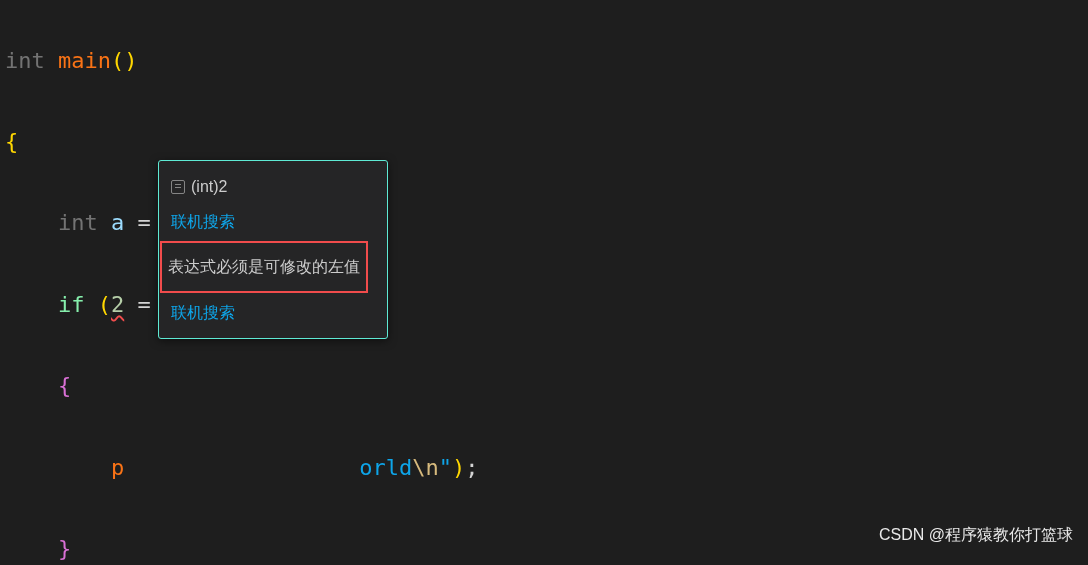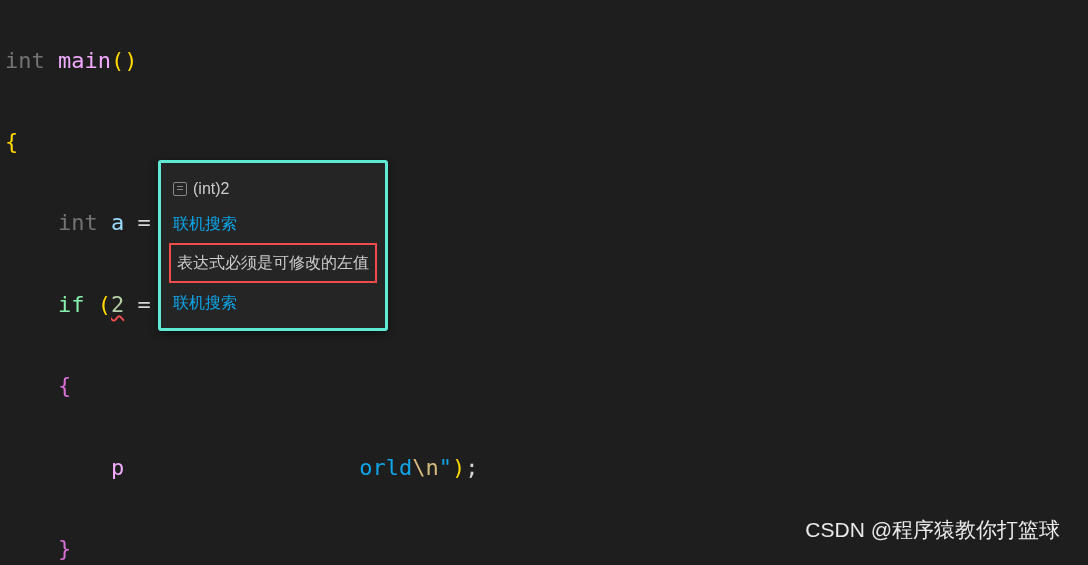--- a/index.html
+++ b/index.html
@@ -16,41 +16,41 @@
       width: 1088px;
       height: 565px;
       position: relative;
       overflow: hidden;
       padding-left: 5px;
     }
     .code-container {
       white-space: pre;
     }
     .kw-type { color: #737373; }
-    .kw-func { color: #f0abfc; }
+    .kw-func { color: #f97316; }
     .kw-ctrl { color: #86efac; }
     .kw-var { color: #9cdcfe; }
     .kw-num { color: #b5cea8; }
     .kw-str { color: #0ea5e9; text-align: right; }
     .kw-esc { color: #d7ba7d; }
     .kw-paren { color: #ffd700; }
     .kw-brace { color: #ffd700; }
     .kw-brace2 { color: #da70d6; }
     .kw-punct { color: #d4d4d4; }
     .error-underline {
       text-decoration: wavy underline #f14c4c;
       text-decoration-thickness: 1.5px;
       text-underline-offset: 3px;
     }
     .tooltip {
       position: absolute;
       left: 158px;
       top: 160px;
       background-color: #252526;
-      border: 3px solid #5eead4;
+      border: 1px solid #5eead4;
       border-radius: 3px;
       padding: 8px 0;
       font-size: 16px;
       line-height: 2.2;
       min-width: 230px;
       box-shadow: 0 2px 8px rgba(0,0,0,0.5);
       font-family: 'Segoe UI', sans-serif;
     }
     .tooltip-row {
       padding: 0 12px;
@@ -63,22 +63,22 @@
       gap: 6px;
     }
     .tooltip-link {
       color: #0ea5e9;
       cursor: pointer;
     }
     .tooltip-error {
       color: #cccccc;
       border: 2px solid #f14c4c;
       display: inline-block;
-      padding: 0 6px;
-      margin: 2px 8px;
+      padding: 6px 6px;
+      margin: 2px 1px;
     }
     .info-icon {
       display: inline-block;
       width: 14px;
       height: 14px;
       border: 1.5px solid #858585;
       border-radius: 2px;
       position: relative;
     }
     .info-icon::before {
@@ -95,23 +95,23 @@
       position: absolute;
       top: 6px;
       left: 3px;
       right: 3px;
       height: 1.5px;
       background: #858585;
     }
     .watermark {
       position: absolute;
       bottom: 15px;
-      right: 28px;
+      right: 15px;
       color: #ffffff;
-      font-size: 21px;
+      font-size: 16px;
       font-family: 'Microsoft YaHei', sans-serif;
       opacity: 0.9;
     }
   </style>
 </head>
 <body>
 
 <div class="code-container">
 <div><span class="kw-type">int</span> <span class="kw-func">main</span><span class="kw-paren">(</span><span class="kw-paren">)</span></div>
 <div><span class="kw-brace">{</span></div>

